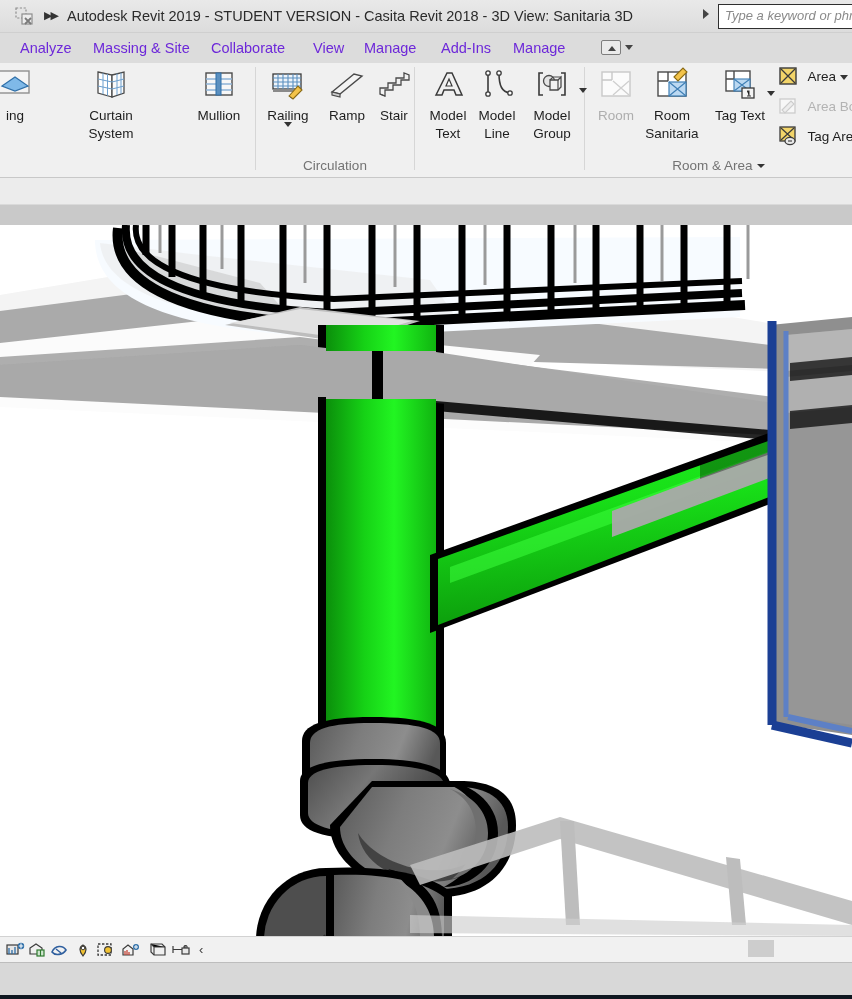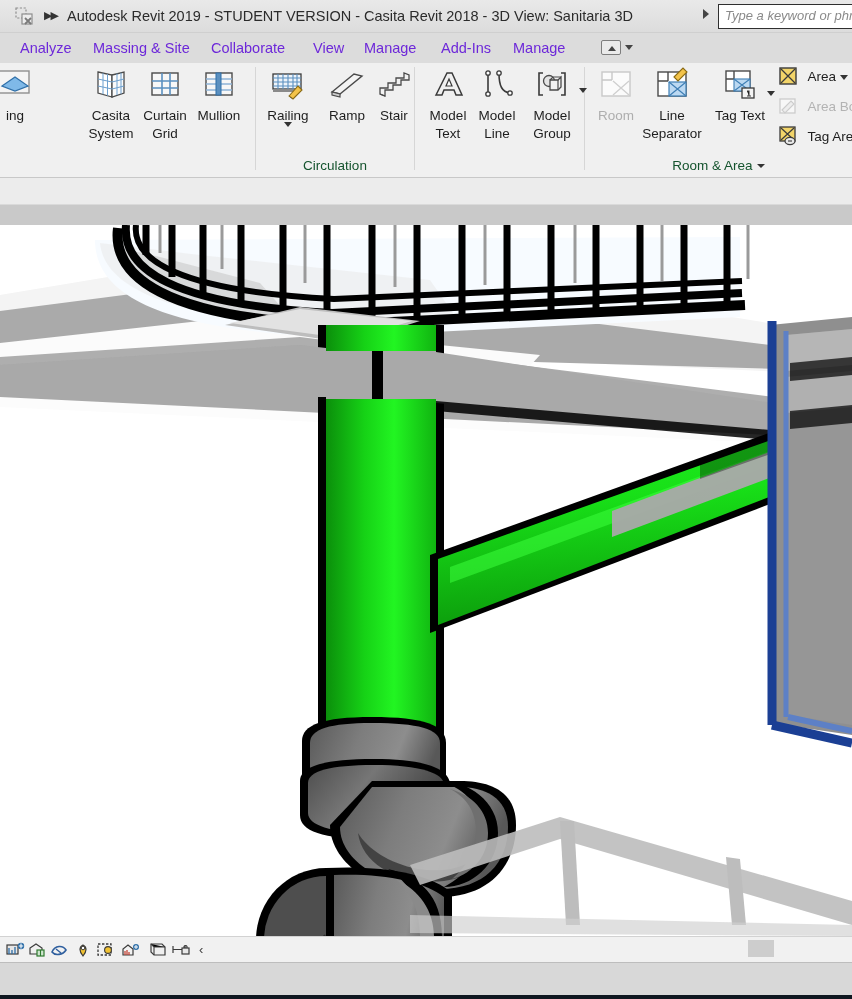--- a/index.html
+++ b/index.html
@@ -70,21 +70,21 @@
   
   .ribbon {
     position: absolute; top: 63px; left: 0; width: 852px; height: 115px;
     background: #f0f0f0; border-bottom: 1px solid #c8c8c8;
   }
   .panel-divider {
     position: absolute; top: 4px; width: 1px; height: 103px; background: #d6d6d6;
   }
   .panel-label {
     position: absolute; top: 155px; height: 22px; line-height: 22px;
-    font-size: 13.5px; color: #14532d; text-align: center; white-space: nowrap;
+    font-size: 13.5px; color: #737373; text-align: center; white-space: nowrap;
   }
   .panel-label-caret {
     display: inline-block; margin-left: 4px;
     border-top: 4px solid #333; border-left: 4px solid transparent;
     border-right: 4px solid transparent; vertical-align: 2px;
   }
 
   .bigbtn {
     position: absolute; width: 62px; text-align: center; cursor: default;
   }
@@ -217,32 +217,23 @@
 
   <div class="bigbtn" style="left:80px; top:66px">
     <span class="glyph">
       <svg width="40" height="38" viewBox="0 0 40 38">
         <path d="M7 6 L21 9 L21 31 L7 27 Z" fill="#ffffff" stroke="#4a4a4a" stroke-width="1.3"></path>
         <path d="M21 9 L33 6 L33 27 L21 31 Z" fill="#fafafa" stroke="#4a4a4a" stroke-width="1.3"></path>
         <path d="M7 13 L21 16 M7 20 L21 23 M21 16 L33 13 M21 23 L33 20" stroke="#6c9fce" stroke-width="1"></path>
         <path d="M12 7.2 L12 28.3 M16.5 8.1 L16.5 29.6 M26 7.6 L26 29 M30 6.8 L30 27.8" stroke="#6c9fce" stroke-width="1"></path>
       </svg>
     </span>
-    <span class="lbl">Casita System</span>
-  </div>
-
-  <div class="bigbtn" style="left:134px; top:66px">
-    <span class="glyph">
-      <svg width="40" height="38" viewBox="0 0 40 38">
-        <rect x="7" y="7" width="26" height="22" fill="#f7f7f7" stroke="#4a4a4a" stroke-width="1.4"></rect>
-        <path d="M7 15 H33 M7 22 H33 M17 7 V29 M25 7 V29" stroke="#5b90c0" stroke-width="1.6"></path>
-      </svg>
-    </span>
-    <span class="lbl">Curtain Grid</span>
-  </div>
+    <span class="lbl">Curtain System</span>
+  </div>
+
 
   <div class="bigbtn" style="left:257px; top:66px">
     <span class="glyph">
       <svg width="40" height="38" viewBox="0 0 40 38">
         <rect x="5" y="8" width="28" height="15" fill="#eef4fa" stroke="#3a3a3a" stroke-width="1.3"></rect>
         <path d="M5 12 H33 M5 16 H33 M5 20 H33" stroke="#5b90c0" stroke-width="1.1"></path>
         <path d="M10 8 V23 M15 8 V23 M20 8 V23 M25 8 V23 M29 8 V23" stroke="#5b90c0" stroke-width="1.1"></path>
         <rect x="5" y="23" width="28" height="3" fill="#8a8a8a"></rect>
         <path d="M21 30 L30 20 L34 24 L25 33 Z" fill="#f3c34a" stroke="#8a6a14" stroke-width="1.1"></path>
         <path d="M21 30 L23 32 L25 33 Z" fill="#4a4a4a"></path>
@@ -334,21 +325,21 @@
   <div class="bigbtn" style="left:641px; top:66px">
     <span class="glyph">
       <svg width="40" height="38" viewBox="0 0 40 38">
         <rect x="6" y="6" width="28" height="24" fill="#ffffff" stroke="#4a4a4a" stroke-width="1.4"></rect>
         <path d="M6 15 H16 M16 6 V15" stroke="#4a4a4a" stroke-width="1.4"></path>
         <rect x="17" y="16" width="17" height="14" fill="#bcd9f2" stroke="#3f7fb5" stroke-width="1.2"></rect>
         <path d="M17 16 L34 30 M34 16 L17 30" stroke="#3f7fb5" stroke-width="1.2"></path>
         <path d="M22 11 L31 2 L35 6 L26 15 Z" fill="#f3c34a" stroke="#8a6a14" stroke-width="1.1"></path>
       </svg>
     </span>
-    <span class="lbl">Line Separator</span>
+    <span class="lbl">Room Sanitaria</span>
   </div>
 
   <div class="bigbtn" style="left:709px; top:66px">
     <span class="glyph">
       <svg width="40" height="38" viewBox="0 0 40 38">
         <rect x="6" y="5" width="24" height="20" fill="#ffffff" stroke="#4a4a4a" stroke-width="1.4"></rect>
         <path d="M6 13 H14 M14 5 V13" stroke="#4a4a4a" stroke-width="1.4"></path>
         <rect x="14" y="13" width="16" height="12" fill="#bcd9f2" stroke="#3f7fb5" stroke-width="1.1"></rect>
         <path d="M14 13 L30 25 M30 13 L14 25" stroke="#3f7fb5" stroke-width="1.1"></path>
         <rect x="22" y="22" width="12" height="10" fill="#f4f4f4" stroke="#3a3a3a" stroke-width="1.3"></rect>

